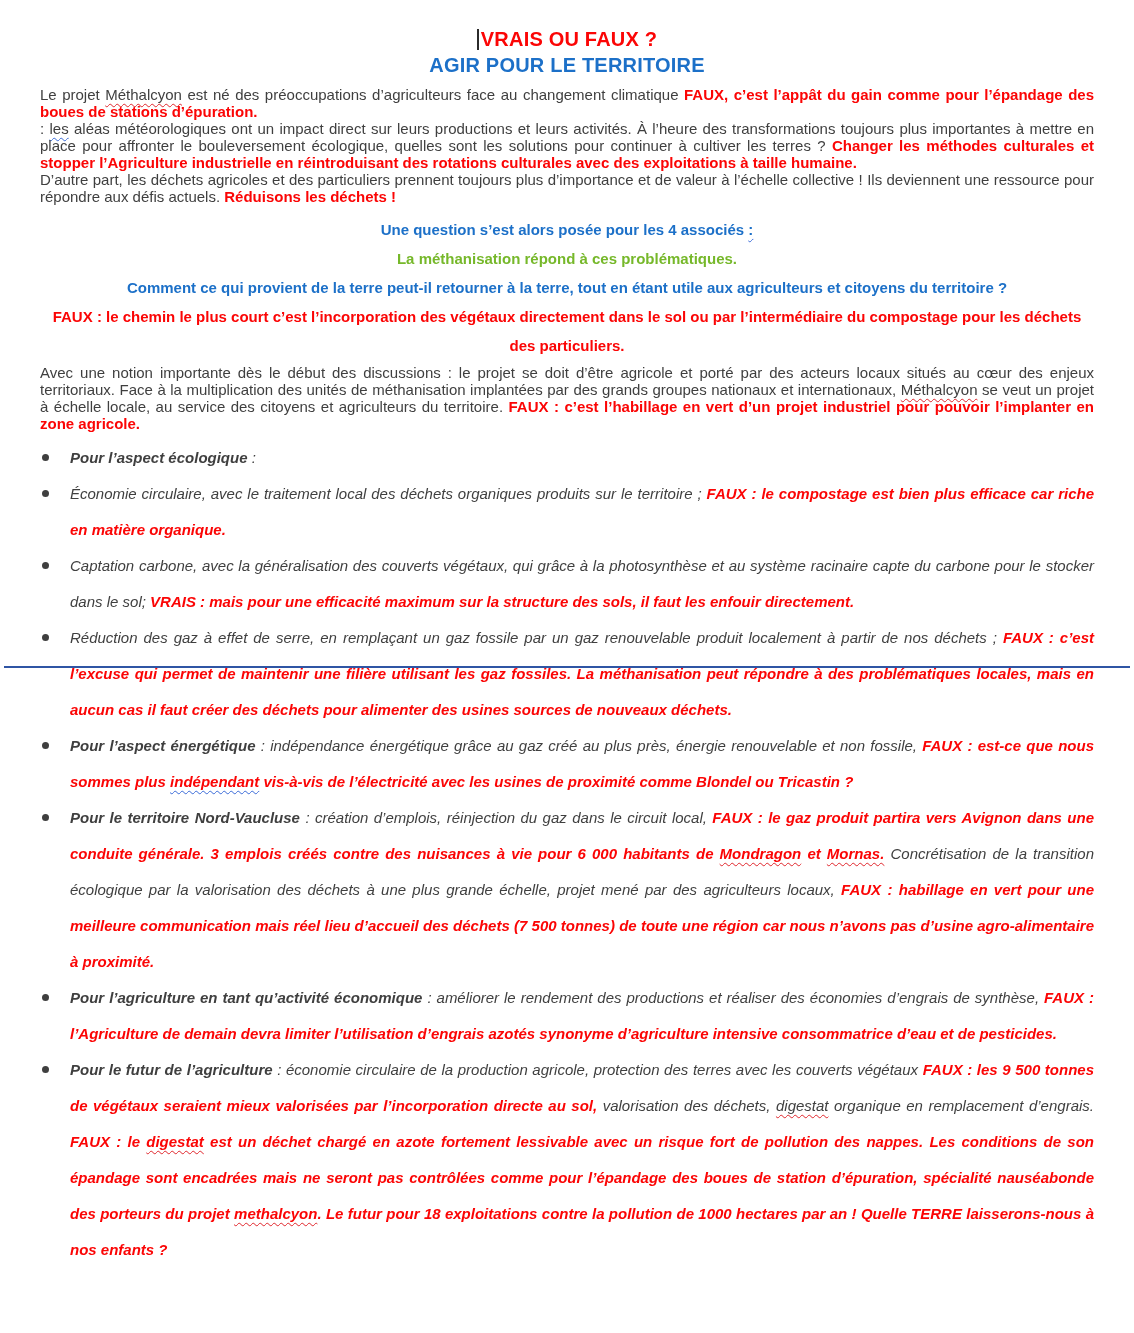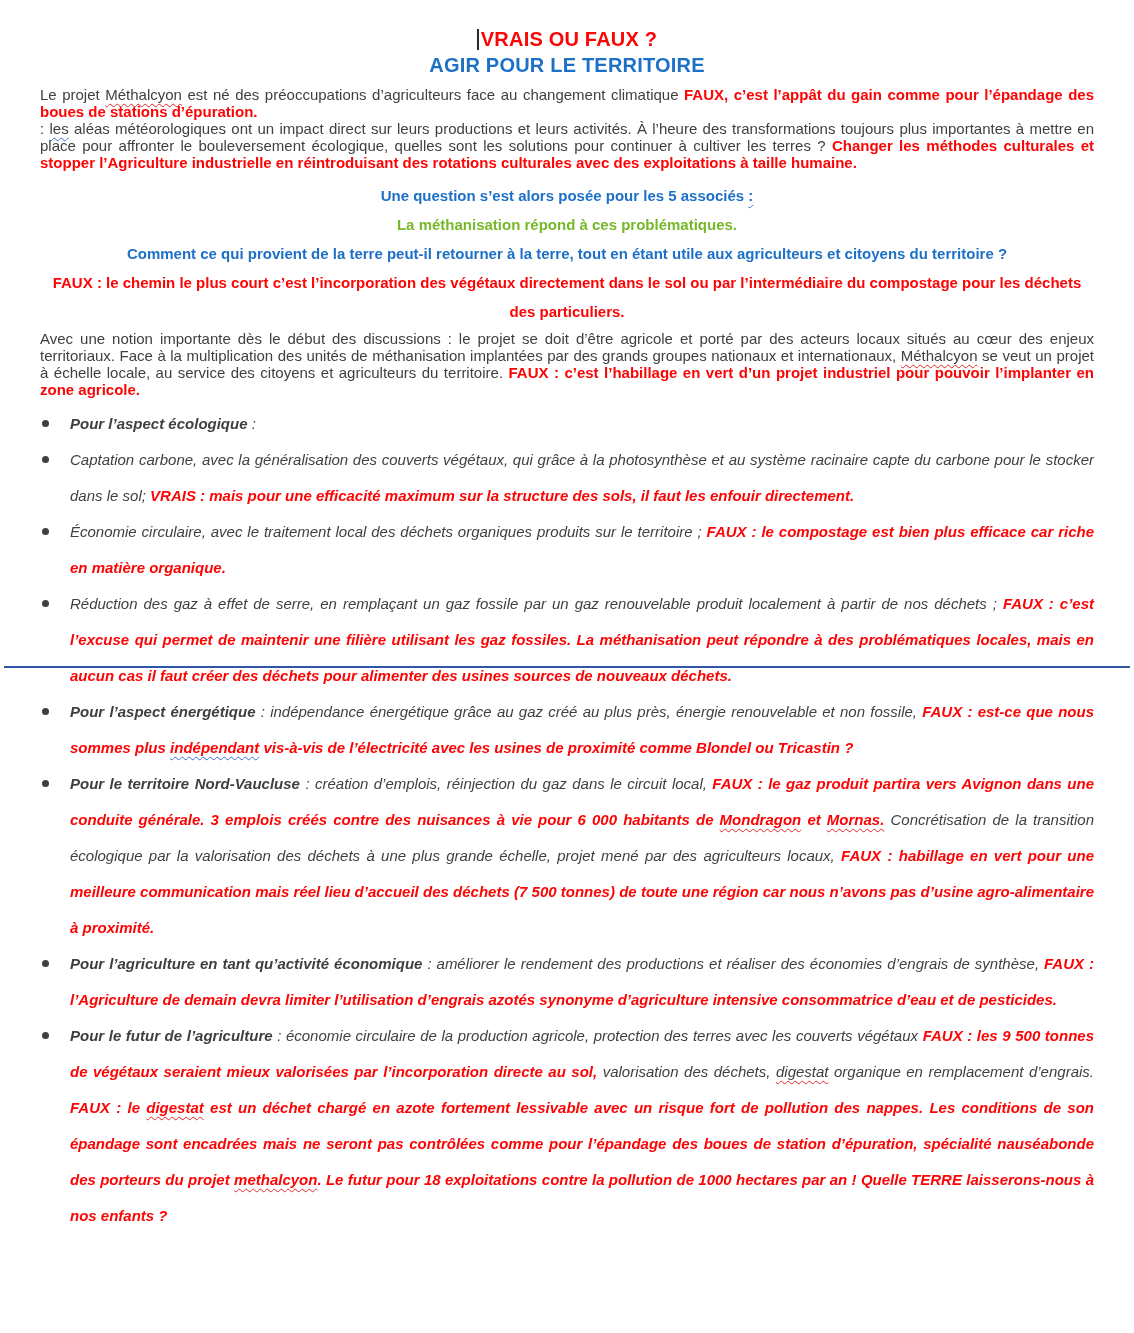--- a/index.html
+++ b/index.html
@@ -50,28 +50,29 @@
 
 <div class="page">
   <div class="title-block">
     <div class="title-red"><span class="text-cursor"></span><span>VRAIS OU FAUX ?</span></div>
     <div class="title-blue">AGIR POUR LE TERRITOIRE</div>
   </div>
 
   <div class="doc-body">
       <p class="p-tight"><span class="sg-body">Le projet </span><span class="sg-body wv-red">Méthalcyon</span><span class="sg-body"> est né des préoccupations d’agriculteurs face au changement climatique </span><span class="sg-red">FAUX, c’est l’appât du gain comme pour l’épandage des boues de stations d’épuration.</span></p>
       <p class="p-tight"><span class="sg-body">: </span><span class="sg-body wv-blue">les</span><span class="sg-body"> aléas météorologiques ont un impact direct sur leurs productions et leurs activités. À l’heure des transformations toujours plus importantes à mettre en place pour affronter le bouleversement écologique, quelles sont les solutions pour continuer à cultiver les terres ? </span><span class="sg-red">Changer les méthodes culturales et stopper l’Agriculture industrielle en réintroduisant des rotations culturales avec des exploitations à taille humaine.</span></p>
-      <p class="p-center" style="margin-top: 10px;"><span class="sg-blue">Une question s’est alors posée pour les 5 associés </span><span class="sg-blue wv-blue">:</span></p>
+      <p class="p-tight"><span class="sg-body">D’autre part, les déchets agricoles et des particuliers prennent toujours plus d’importance et de valeur à l’échelle collective ! Ils deviennent une ressource pour répondre aux défis actuels. </span><span class="sg-red">Réduisons les déchets !</span></p>
+      <p class="p-center" style="margin-top: 10px;"><span class="sg-blue">Une question s’est alors posée pour les 4 associés </span><span class="sg-blue wv-blue">:</span></p>
       <p class="p-center"><span class="sg-green">La méthanisation répond à ces problématiques.</span></p>
       <p class="p-center"><span class="sg-blue">Comment ce qui provient de la terre peut-il retourner à la terre, tout en étant utile aux agriculteurs et citoyens du territoire ?</span></p>
       <p class="p-center"><span class="sg-red">FAUX : le chemin le plus court c’est l’incorporation des végétaux directement dans le sol ou par l’intermédiaire du compostage pour les déchets des particuliers.</span></p>
       <p class="p-tight" style="margin-top: 4px;"><span class="sg-body">Avec une notion importante dès le début des discussions : le projet se doit d’être agricole et porté par des acteurs locaux situés au cœur des enjeux territoriaux. Face à la multiplication des unités de méthanisation implantées par des grands groupes nationaux et internationaux, </span><span class="sg-body wv-red">Méthalcyon</span><span class="sg-body"> se veut un projet à échelle locale, au service des citoyens et agriculteurs du territoire. </span><span class="sg-red">FAUX : c’est l’habillage en vert d’un projet industriel pour pouvoir l’implanter en zone agricole.</span></p>
       <p class="p-bullet" style="margin-top: 8px;"><span class="bullet-dot"></span><span class="sg-bold">Pour l’aspect écologique</span><span class="sg-body"> :</span></p>
+      <p class="p-bullet"><span class="bullet-dot"></span><span class="sg-body">Économie circulaire, avec le traitement local des déchets organiques produits sur le territoire ; </span><span class="sg-red">FAUX : le compostage est bien plus efficace car riche en matière organique.</span></p>
       <p class="p-bullet"><span class="bullet-dot"></span><span class="sg-body">Captation carbone, avec la généralisation des couverts végétaux, qui grâce à la photosynthèse et au système racinaire capte du carbone pour le stocker dans le sol; </span><span class="sg-red">VRAIS : mais pour une efficacité maximum sur la structure des sols, il faut les enfouir directement.</span></p>
-      <p class="p-bullet"><span class="bullet-dot"></span><span class="sg-body">Économie circulaire, avec le traitement local des déchets organiques produits sur le territoire ; </span><span class="sg-red">FAUX : le compostage est bien plus efficace car riche en matière organique.</span></p>
       <p class="p-bullet"><span class="bullet-dot"></span><span class="sg-body">Réduction des gaz à effet de serre, en remplaçant un gaz fossile par un gaz renouvelable produit localement à partir de nos déchets ; </span><span class="sg-red">FAUX : c’est l’excuse qui permet de maintenir une filière utilisant les gaz fossiles. La méthanisation peut répondre à des problématiques locales, mais en aucun cas il faut créer des déchets pour alimenter des usines sources de nouveaux déchets.</span></p>
       <p class="p-bullet"><span class="bullet-dot"></span><span class="sg-bold">Pour l’aspect énergétique</span><span class="sg-body"> : indépendance énergétique grâce au gaz créé au plus près, énergie renouvelable et non fossile, </span><span class="sg-red">FAUX : est-ce que nous sommes plus </span><span class="sg-red wv-blue">indépendant</span><span class="sg-red"> vis-à-vis de l’électricité avec les usines de proximité comme Blondel ou Tricastin ?</span></p>
       <p class="p-bullet"><span class="bullet-dot"></span><span class="sg-bold">Pour le territoire Nord-Vaucluse</span><span class="sg-body"> : création d’emplois, réinjection du gaz dans le circuit local, </span><span class="sg-red">FAUX : le gaz produit partira vers Avignon dans une conduite générale. 3 emplois créés contre des nuisances à vie pour 6 000 habitants de </span><span class="sg-red wv-red">Mondragon</span><span class="sg-red"> et </span><span class="sg-red wv-red">Mornas.</span><span class="sg-body">  Concrétisation de la transition écologique par la valorisation des déchets à une plus grande échelle, projet mené par des agriculteurs locaux, </span><span class="sg-red">FAUX : habillage en vert pour une meilleure communication mais réel lieu d’accueil des déchets (7 500 tonnes) de toute une région car nous n’avons pas d’usine agro-alimentaire à proximité.</span></p>
       <p class="p-bullet"><span class="bullet-dot"></span><span class="sg-bold">Pour l’agriculture en tant qu’activité économique</span><span class="sg-body"> : améliorer le rendement des productions et réaliser des économies d’engrais de synthèse, </span><span class="sg-red">FAUX : l’Agriculture de demain devra limiter l’utilisation d’engrais azotés synonyme d’agriculture intensive consommatrice d’eau et de pesticides.</span></p>
       <p class="p-bullet"><span class="bullet-dot"></span><span class="sg-bold">Pour le futur de l’agriculture</span><span class="sg-body"> : économie circulaire de la production agricole, protection des terres avec les couverts végétaux </span><span class="sg-red">FAUX : les 9 500 tonnes de végétaux seraient mieux valorisées par l’incorporation directe au sol,</span><span class="sg-body"> valorisation des déchets, </span><span class="sg-body wv-red">digestat</span><span class="sg-body"> organique en remplacement d’engrais. </span><span class="sg-red">FAUX : le </span><span class="sg-red wv-red">digestat</span><span class="sg-red"> est un déchet chargé en azote fortement lessivable avec un risque fort de pollution des nappes. Les conditions de son épandage sont encadrées mais ne seront pas contrôlées comme pour l’épandage des boues de station d’épuration, spécialité nauséabonde des porteurs du projet </span><span class="sg-red wv-red">methalcyon</span><span class="sg-red">. Le futur pour 18 exploitations contre la pollution de 1000 hectares par an ! Quelle TERRE laisserons-nous à nos enfants ?</span></p>
     </div>
 
   <div class="page-divider"></div>
 </div>
 

